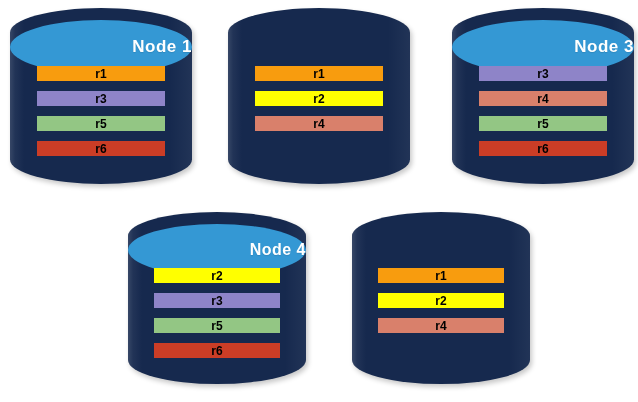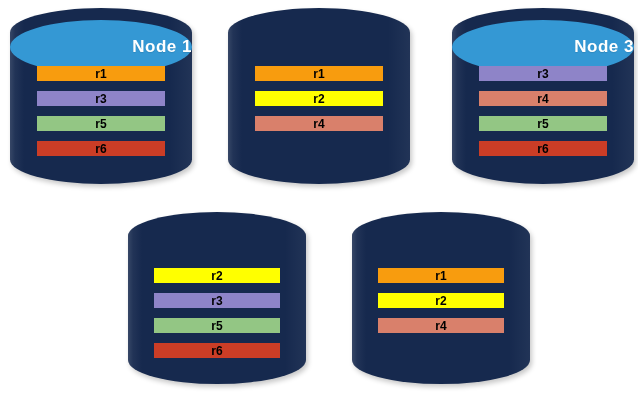--- a/index.html
+++ b/index.html
@@ -150,20 +150,23 @@
         <div class="replica" style="background: rgb(147, 198, 132); color: rgb(0, 0, 0);">
           <span>r5</span>
         </div>
         <div class="replica" style="background: rgb(203, 61, 38); color: rgb(0, 0, 0);">
           <span>r6</span>
         </div>
       </div>
     </div>
     <div class="node" style="left: 128px; top: 212px; width: 178px; height: 172px;">
       <div class="cyl-body" style="background: rgb(22, 41, 78);"></div>
+      <div class="cyl-top" style="height: 52px; background: rgb(52, 152, 212);">
+        <div class="node-title" style="font-size: 16px; color: rgb(255, 255, 255);">Node 4</div>
+      </div>
       <div class="replicas" style="top: 56px; padding-left: 26px; padding-right: 26px; box-sizing: border-box;">
         <div class="replica" style="background: rgb(255, 255, 0); color: rgb(0, 0, 0);">
           <span>r2</span>
         </div>
         <div class="replica" style="background: rgb(142, 132, 200); color: rgb(0, 0, 0);">
           <span>r3</span>
         </div>
         <div class="replica" style="background: rgb(147, 198, 132); color: rgb(0, 0, 0);">
           <span>r5</span>
         </div>

